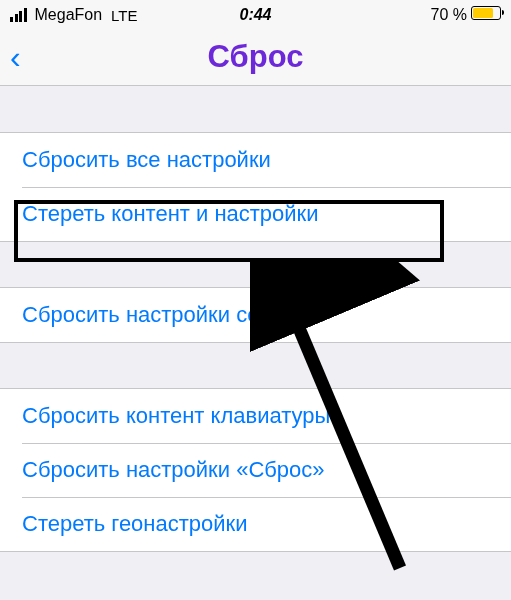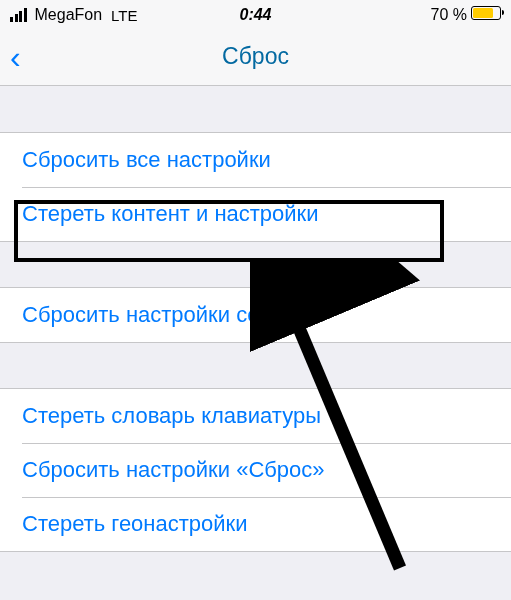--- a/index.html
+++ b/index.html
@@ -104,23 +104,23 @@
     }
     .chevron-left {
       font-size: 32px;
       line-height: 1;
       font-weight: 300;
     }
     .nav-title {
       position: absolute;
       left: 50%;
       transform: translateX(-50%);
-      font-size: 23px;
-      font-weight: 400;
-      color: #0369a1;
+      font-size: 31px;
+      font-weight: 700;
+      color: #6d28d9;
     }
     .group-spacer {
       height: 46px;
     }
     .cell {
       background: #fff;
       border-top: 1px solid #c6c6c8;
       border-bottom: 1px solid #c6c6c8;
       padding: 14px 22px;
       color: #007aff;
@@ -191,21 +191,21 @@
 
 <div class="group-spacer"></div>
 
 <div class="cell">
   <span>Сбросить настройки сети</span>
 </div>
 
 <div class="group-spacer"></div>
 
 <div class="cell">
-  <span>Стереть словарь клавиатуры</span>
+  <span>Сбросить контент клавиатуры</span>
 </div>
 <div class="cell">
   <span>Сбросить настройки «Сброс»</span>
 </div>
 <div class="cell">
   <span>Стереть геонастройки</span>
 </div>
 
 <div class="highlight-box" style="left:14px; top:200px; width:430px; height:62px;"></div>
 

